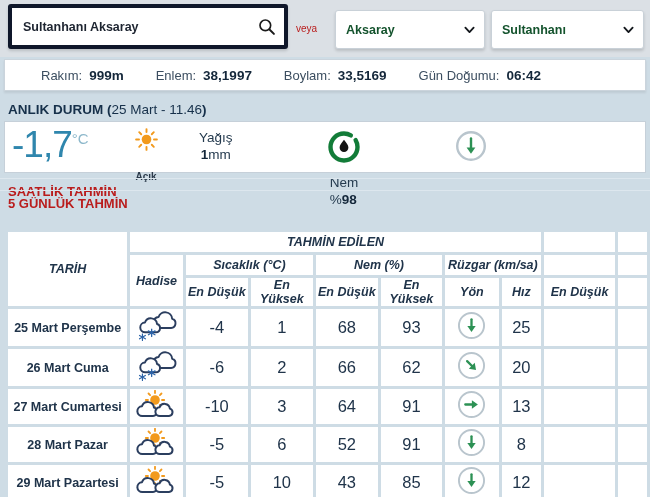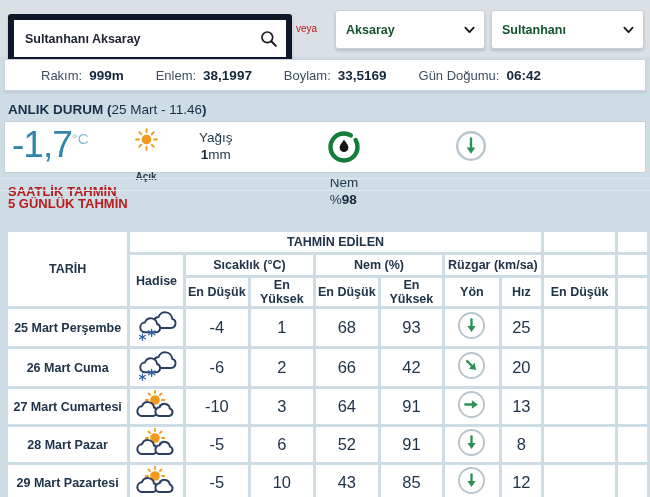--- a/index.html
+++ b/index.html
@@ -1,22 +1,22 @@
 <!DOCTYPE html>
 <html><head>
 <meta charset="utf-8">
 <style>
   html,body{margin:0;padding:0;}
   body{font-family:"Liberation Sans",sans-serif;}
   #app{position:relative;width:650px;height:497px;background:#cedce5;overflow:hidden;}
 
   
   .topbar{position:absolute;left:0;top:0;width:650px;height:57px;background:#dbe0e5;}
-  .searchbox{position:absolute;left:8px;top:14px;width:272px;height:37px;background:#fff;
-    border:6px solid #0f172a;border-radius:3px;box-shadow:0 2px 3px rgba(0,0,0,.15);
+  .searchbox{position:absolute;left:8px;top:4px;width:272px;height:37px;background:#fff;
+    border:4px solid #0f172a;border-radius:3px;box-shadow:0 2px 3px rgba(0,0,0,.15);
     display:flex;align-items:center;}
   .searchbox input{flex:1;border:none;outline:none;background:transparent;
     font-family:"Liberation Sans",sans-serif;font-size:12.5px;font-weight:bold;color:#1d2430;
     padding:0 4px 0 11px;min-width:0;}
   .search-btn{width:34px;height:100%;display:flex;align-items:center;justify-content:center;
     background:transparent;border:none;cursor:pointer;padding:0;}
   .veya{position:absolute;left:296px;top:0;height:57px;display:flex;align-items:center;
     color:#b91c1c;font-size:10px;}
   .selwrap{position:absolute;top:10px;height:37px;background:#fff;border:1px solid #c9d1d8;
     border-radius:3px;box-shadow:0 2px 3px rgba(0,0,0,.15);}
@@ -59,21 +59,21 @@
     padding-left:8px;box-sizing:border-box;font-size:13px;font-weight:bold;color:#b91c1c;
     border-top:1px solid #dde7ee;cursor:pointer;}
   .sec-hourly{top:178px;}
   .sec-5day{top:190px;}
 
   
   .ftable{position:absolute;left:5px;top:229px;border-collapse:separate;border-spacing:3px;table-layout:fixed;}
   .ftable td,.ftable th{background:#fff;text-align:center;vertical-align:middle;padding:0;
     font-weight:normal;color:#20344a;}
   .ftable th{height:20px;font-size:12.5px;}
-  .ftable .hrow th{font-weight:600;}
+  .ftable .hrow th{font-weight:600;font-style:italic;}
   .ftable td{height:35px;}
   .c-date{width:122px;} .c-had{width:53px;} .c-tmin{width:63px;} .c-tmax{width:63px;}
   .c-hmin{width:63px;} .c-hmax{width:62px;} .c-yon{width:55px;} .c-hiz{width:40px;}
   .c-ext{width:73px;} .c-cut{width:30px;}
   .sub-tmin{color:#2a6fac;} .sub-tmax{color:#cf2b3a;} .sub-hmin{color:#d8801f;}
   .sub-hmax{color:#4a4a96;} .sub-ext{color:#2f7ba8;}
   td.date{font-size:12.5px;font-weight:600;}
   td.num{font-size:16.5px;}
   .v-tmin{color:#2a6fac;} .v-tmax{color:#cf2b3a;} .v-hmin{color:#d8801f;}
   .v-hmax{color:#4a4a96;} .v-spd{color:#12825f;}
@@ -282,21 +282,21 @@
 
     <tr>
       <td class="date">26 Mart Cuma</td>
       <td>
         <svg width="44" height="33">
               <use href="#sym-snow-cloud"></use>
             </svg></td>
       <td class="num v-tmin">-6</td>
       <td class="num v-tmax">2</td>
       <td class="num v-hmin">66</td>
-      <td class="num v-hmax">42</td>
+      <td class="num v-hmax">62</td>
       <td>
         <svg class="rot-down-right" width="29" height="29">
               <use href="#sym-wind-arrow"></use>
             </svg></td>
       <td class="num v-spd">20</td>
       <td></td>
       <td></td>
     </tr>
 
     <tr>

